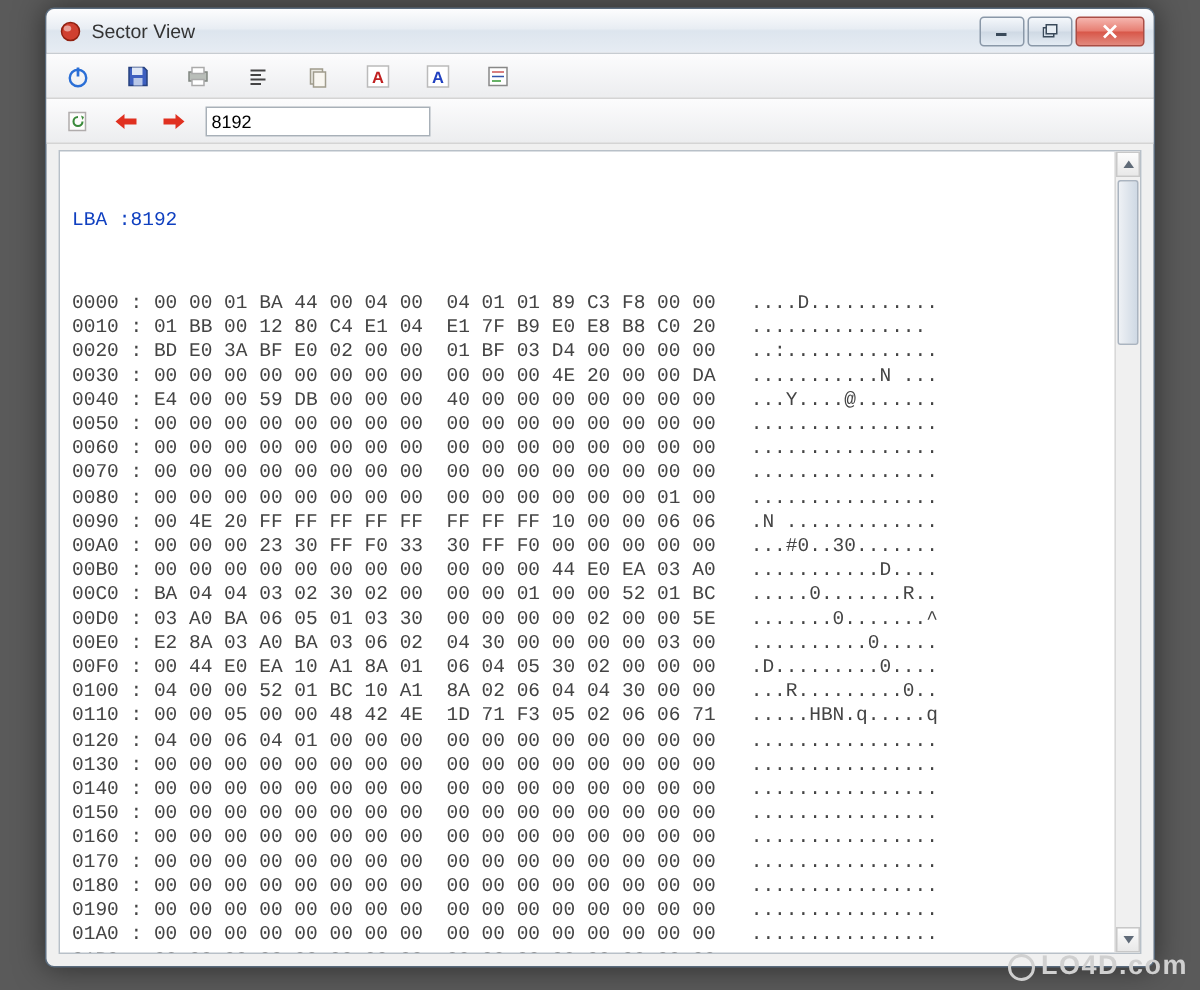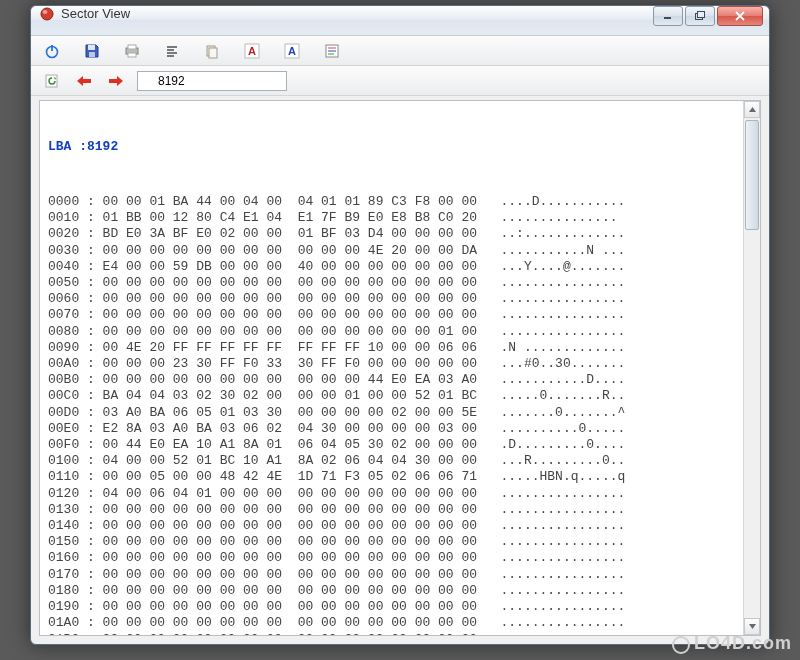--- a/index.html
+++ b/index.html
@@ -24,20 +24,21 @@
   border-radius: 6px;
   box-shadow: 0 0 20px rgba(0,0,0,0.5);
   display: flex;
   flex-direction: column;
 }
 .titlebar {
   height: 30px;
   background: linear-gradient(to bottom, #fdfdfe, #e8edf3 45%, #dde5ee 50%, #e6ecf3);
   border-radius: 6px 6px 0 0;
   display: flex;
+  align-items: center;
   padding: 0 6px 0 8px;
   border-bottom: 1px solid #c7ccd1;
 }
 .titlebar .app-icon {
   width: 16px; height: 16px;
   margin-right: 6px;
   display: inline-flex; align-items:center; justify-content:center;
 }
 .titlebar .title { flex: 1; color: #333; font-size: 13px; }
 .win-btns { display: flex; gap: 2px; }
@@ -69,21 +70,21 @@
   width: 22px; height: 22px;
   display: inline-flex; align-items:center; justify-content:center;
   border-radius: 3px;
   cursor: pointer;
 }
 
 .navbar { gap: 10px; }
 .navbar .nav-input {
   width: 150px; height: 20px;
   border: 1px solid #a8b0b8;
-  padding: 0 20px;
+  padding: 0 3px;
   font-size: 12px;
   font-family: Tahoma, sans-serif;
 }
 
 .content-wrap {
   flex: 1;
   margin: 4px 8px 8px 8px;
   background: #fff;
   border: 1px solid #b8c0c8;
   position: relative;
@@ -91,21 +92,21 @@
   overflow: hidden;
 }
 .content {
   font-family: "Courier New", monospace;
   font-size: 13px;
   line-height: 16.2px;
   color: #444;
   white-space: pre;
   letter-spacing: 0px;
 }
-.lba { color: #1040c0; font-weight: bold; margin-bottom: 6px; }
+.lba { color: #1040c0; font-weight: normal; margin-bottom: 6px; }
 
 .scrollbar {
   position: absolute; right: 0; top: 0; bottom: 0; width: 17px;
   background: #f0f0f0; border-left: 1px solid #d8d8d8;
   display: flex; flex-direction: column;
 }
 .sb-btn { height: 17px; background: linear-gradient(#fdfdfd,#e8e8e8); border:1px solid #c8c8c8; display:flex;align-items:center;justify-content:center; cursor:pointer; margin:0;}
 .sb-track { flex:1; position:relative; }
 .sb-thumb { position:absolute; left:1px; right:1px; top:2px; height:110px; background:linear-gradient(to right,#eef1f5,#cfd9e4); border:1px solid #aab4c0; border-radius:2px; cursor:pointer;}
 

